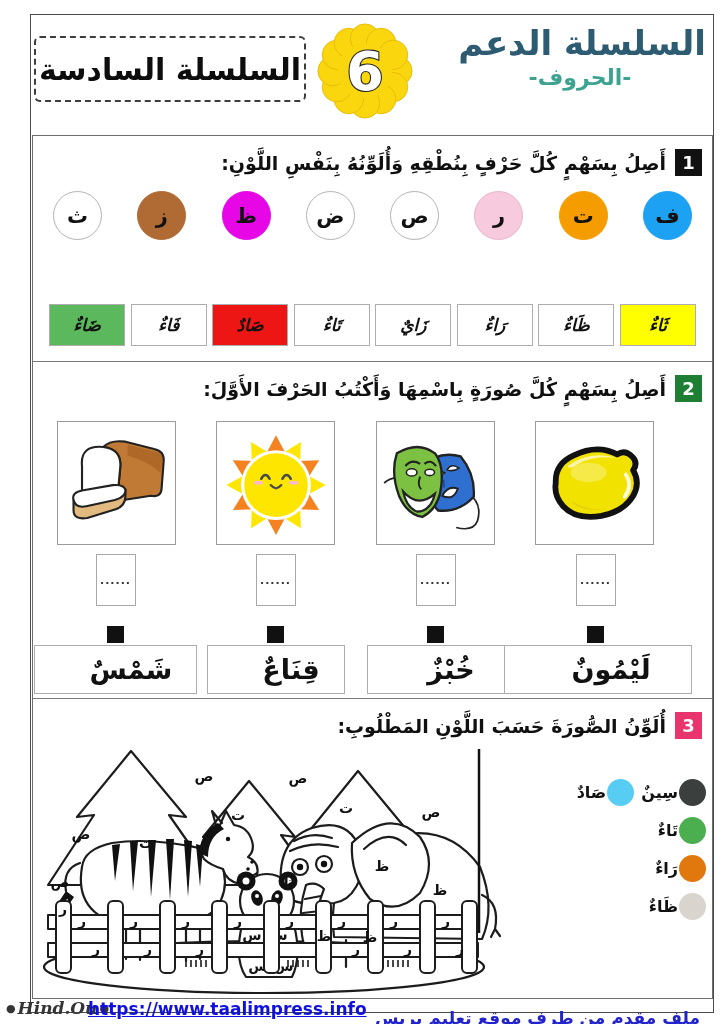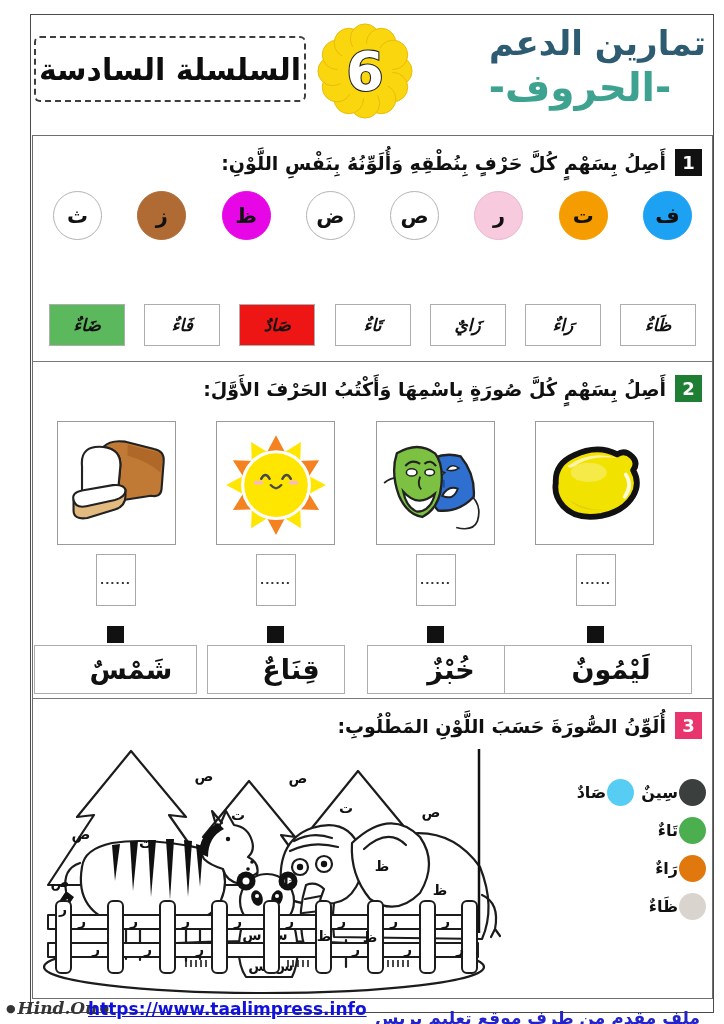--- a/index.html
+++ b/index.html
@@ -6,21 +6,21 @@
   body{width:724px;height:1024px;position:relative;font-family:"DejaVu Sans",sans-serif;overflow:hidden;}
   .page{position:absolute;inset:0;background:#fff;direction:rtl;}
   .outer-frame{position:absolute;left:30px;top:14px;width:682px;height:997px;border:1px solid #4a4a4a;pointer-events:none;}
 
   
   .series-box{position:absolute;left:34px;top:36px;width:268px;height:62px;border:2.5px dashed #3d3d3d;border-radius:6px;display:flex;align-items:center;justify-content:center;}
   .series-box span{font-size:30px;font-weight:bold;color:#0d0d0d;}
   .flower{position:absolute;left:316px;top:22px;width:98px;height:98px;}
   .titles{position:absolute;top:24px;right:18px;width:252px;text-align:right;}
   .main-title{font-size:34px;font-weight:bold;line-height:1.15;}
-  .subtitle{font-size:39px;font-weight:bold;text-align:center;margin-top:2px;}
+  .subtitle{font-size:22px;font-weight:bold;text-align:center;margin-top:2px;}
 
   
   .content-box{position:absolute;left:32px;top:135px;width:679px;height:862px;border:1px solid #6e6e6e;background:#fff;}
   section{position:absolute;left:0;right:0;}
   .ex1{top:0;height:225px;border-bottom:1px solid #7a7a7a;}
   .ex2{top:226px;height:336px;border-bottom:1px solid #7a7a7a;}
   .ex3{top:563px;height:299px;}
 
   .ex-title{display:flex;align-items:center;gap:9px;margin:13px 10px 0 0;}
   .badge{width:27px;height:27px;flex:0 0 27px;display:flex;align-items:center;justify-content:center;color:#fff;font-size:18px;font-weight:bold;}
@@ -83,21 +83,21 @@
         <circle cx="33.5" cy="21.4" r="15"></circle>
       <circle cx="50" cy="17" r="15"></circle>
         <circle cx="66.5" cy="21.4" r="15"></circle>
         <circle cx="78.6" cy="33.5" r="15"></circle>
       <circle cx="50" cy="50" r="28" stroke="none"></circle>
     </g>
     <text x="50" y="69" text-anchor="middle" font-size="55" font-weight="bold" fill="#ffffff" stroke="#222" stroke-width="2.2" paint-order="stroke" font-family="DejaVu Sans, sans-serif">6</text>
   </svg>
 
   <div class="titles">
-    <div class="main-title" style="color: rgb(45, 91, 114);">تمارين الدعم</div>
+    <div class="main-title" style="color: rgb(45, 91, 114);">السلسلة الدعم</div>
     <div class="subtitle" style="color: rgb(61, 163, 144);">-الحروف-</div>
   </div>
 
   <div class="content-box">
 
     <section class="ex1">
       <div class="ex-title">
         <span class="badge" style="background-color: rgb(17, 17, 17);">1</span>
         <span class="instruction">أَصِلُ بِسَهْمٍ كُلَّ حَرْفٍ بِنُطْقِهِ وَأُلَوِّنُهُ بِنَفْسِ اللَّوْنِ:</span>
       </div>
@@ -121,20 +121,21 @@
             <span>ظ</span>
           </div>
         <div class="letter-circle" style="background-color: rgb(176, 106, 51); border-color: rgb(176, 106, 51);">
             <span>ز</span>
           </div>
         <div class="letter-circle" style="background-color: rgb(255, 255, 255); border-color: rgb(179, 179, 179);">
             <span>ث</span>
           </div>
       </div>
       <div class="words-row">
+        <div class="word-box" style="background-color: rgb(255, 255, 0);">ثَاءٌ</div>
         <div class="word-box" style="background-color: rgb(255, 255, 255);">ظَاءٌ</div>
         <div class="word-box" style="background-color: rgb(255, 255, 255);">رَاءٌ</div>
         <div class="word-box" style="background-color: rgb(255, 255, 255);">زَايٌ</div>
         <div class="word-box" style="background-color: rgb(255, 255, 255);">تَاءٌ</div>
         <div class="word-box" style="background-color: rgb(238, 21, 21);">صَادٌ</div>
         <div class="word-box" style="background-color: rgb(255, 255, 255);">فَاءٌ</div>
         <div class="word-box" style="background-color: rgb(92, 184, 92);">ضَاءٌ</div>
       </div>
     </section>
 

